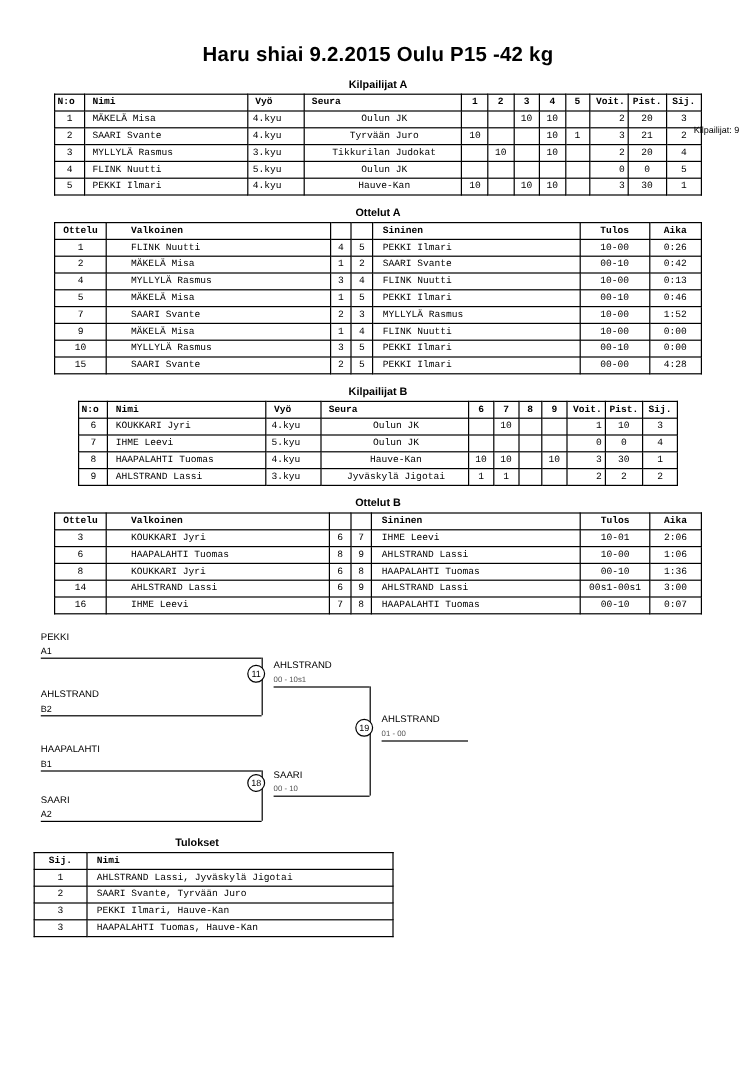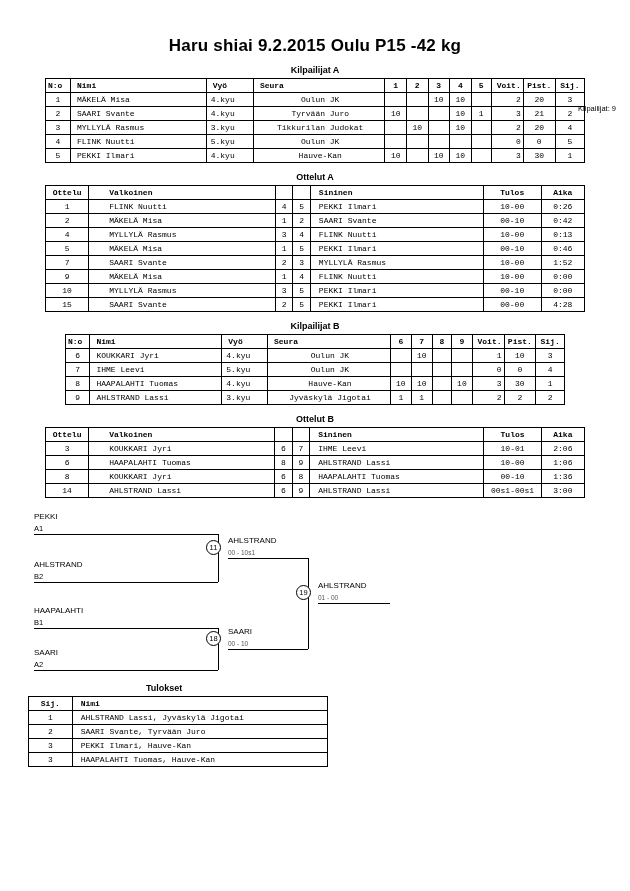--- a/index.html
+++ b/index.html
@@ -451,20 +451,29 @@
         </tr>
         <tr>
           <td class="m-no">14</td>
           <td class="m-white">AHLSTRAND Lassi</td>
           <td class="m-w1">6</td>
           <td class="m-w2">9</td>
           <td class="m-blue">AHLSTRAND Lassi</td>
           <td class="m-res">00s1-00s1</td>
           <td class="m-time">3:00</td>
         </tr>
+        <tr>
+          <td class="m-no">16</td>
+          <td class="m-white">IHME Leevi</td>
+          <td class="m-w1">7</td>
+          <td class="m-w2">8</td>
+          <td class="m-blue">HAAPALAHTI Tuomas</td>
+          <td class="m-res">00-10</td>
+          <td class="m-time">0:07</td>
+        </tr>
       </tbody>
     </table>
   </div>
 
   <div class="bracket">
 
     <div class="lbl" style="left:34px; top:4px;">PEKKI</div>
     <div class="seed" style="left:34px; top:16px;">A1</div>
     <div class="hline" style="left:34px; top:26px; width:184px;"></div>
 

